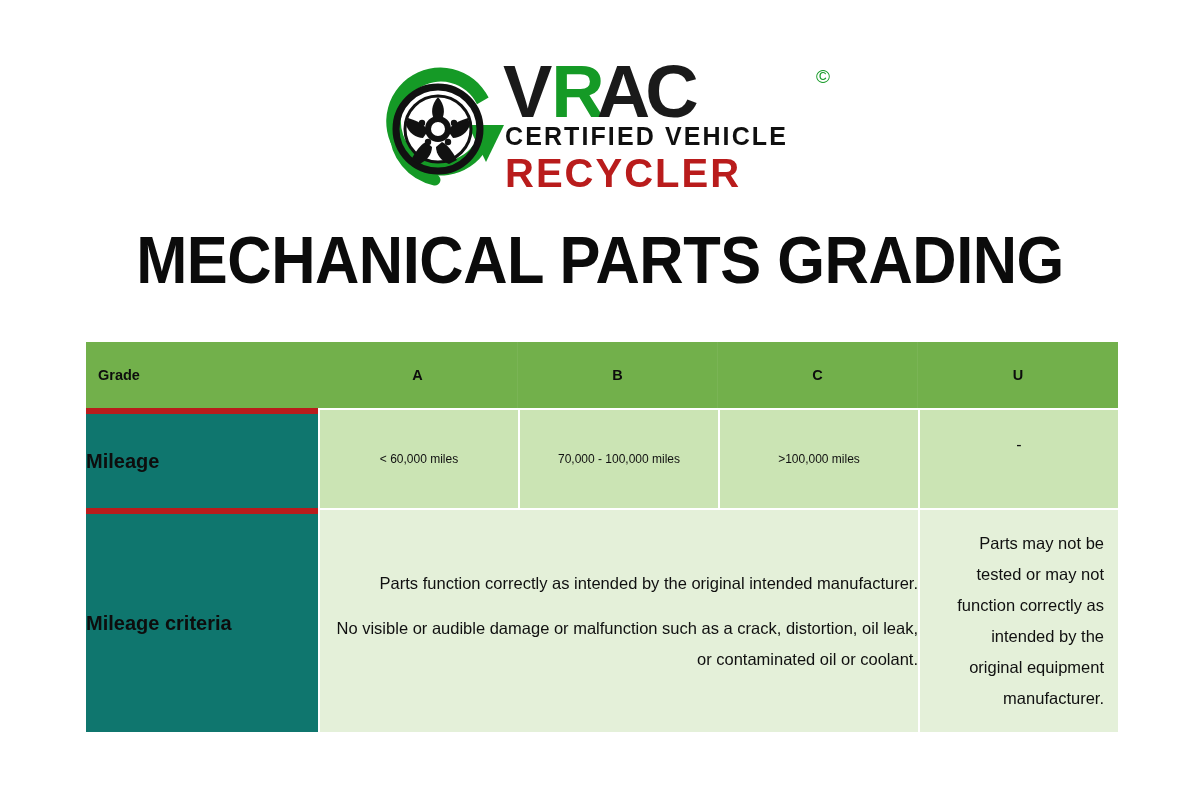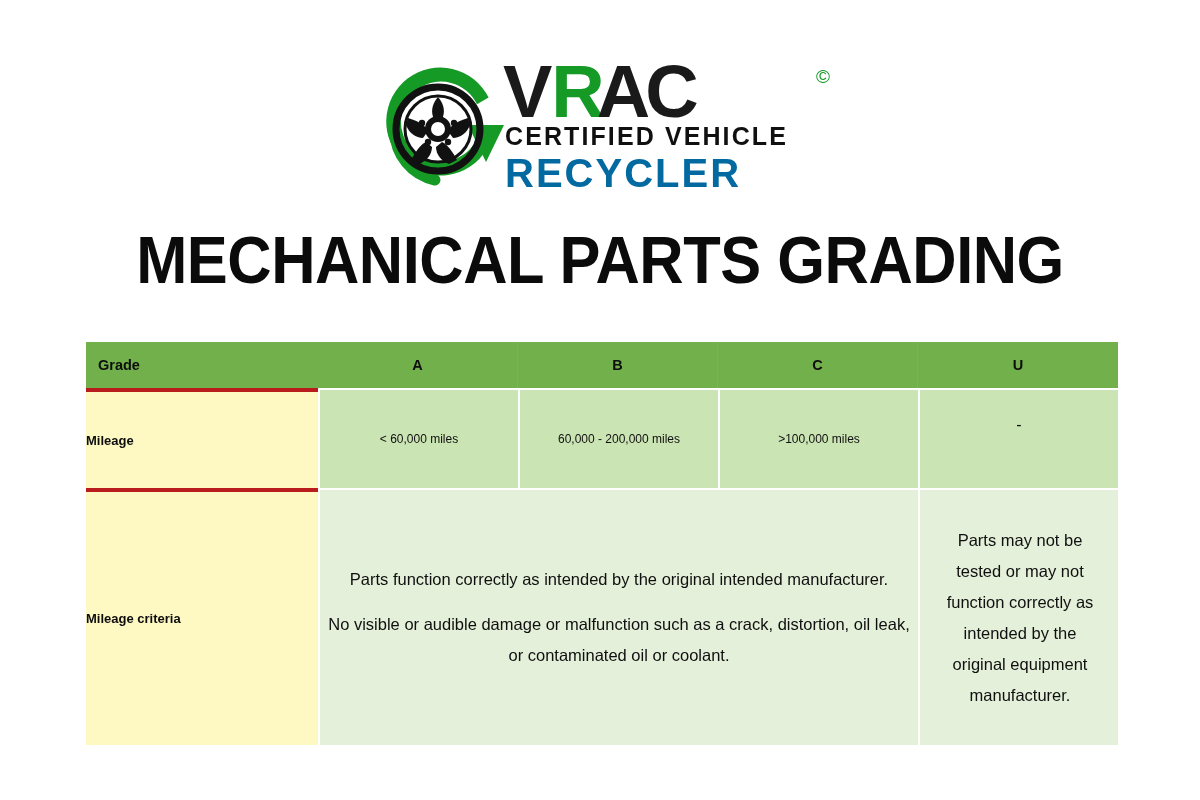--- a/index.html
+++ b/index.html
@@ -80,21 +80,21 @@
     white-space: nowrap;
   }
   .recycler-line {
     position: absolute;
     left: 2px;
     top: 96px;
     font-family: "Liberation Sans", sans-serif;
     font-weight: bold;
     font-size: 40px;
     letter-spacing: 2.0px;
-    color: #0369a1;
+    color: #b91c1c;
     white-space: nowrap;
     text-align: right;
   }
 
   
   .page-title {
     position: absolute;
     left: 0px;
     top: 224px;
     width: 1200px;
@@ -122,43 +122,43 @@
   }
   .grading-table td, .grading-table th {
     vertical-align: middle;
     padding: 0;
     margin: 0;
   }
 
   
   .hdr-cell {
     background: #72b04b;
-    height: 46px;
+    height: 66px;
     color: #0d0d0d;
     font-size: 14.5px;
     font-weight: bold;
     text-align: center;
     border-right: 1px solid #7ab455;
   }
   .hdr-cell.label {
     text-align: left;
     padding-left: 12px;
     border-right: none;
   }
   .hdr-cell.last { border-right: none; }
 
   
   .row-label {
-    background: #fef9c3;
+    background: #0f766e;
     color: #0d0d0d;
-    font-size: 13px;
+    font-size: 20px;
     font-weight: bold;
     text-align: left;
     padding-left: 12px;
-    border-top: 4px solid #b91c1c;
+    border-top: 6px solid #b91c1c;
   }
 
   
   .mileage-cell {
     background: #cbe4b4;
     color: #101010;
     font-size: 12px;
     line-height: 26px;
     text-align: center;
     padding: 6px 10px;
@@ -166,26 +166,26 @@
     border-left: 2px solid #ffffff;
     height: 100px;
   }
 
   
   .quality-cell {
     background: #e4f0d9;
     color: #101010;
     font-size: 16.5px;
     line-height: 31px;
-    text-align: center;
+    text-align: right;
     vertical-align: middle;
     padding: 14px 18px 14px 18px;
     border-top: 2px solid #ffffff;
     border-left: 2px solid #ffffff;
-    height: 257px;
+    height: 224px;
   }
   .quality-cell p { margin: 0; }
   .quality-cell p + p { margin-top: 14px; }
   .quality-cell.narrow {
     font-size: 16.5px;
     line-height: 31px;
     padding: 14px 14px 14px 16px;
   }
 
   .dash-cell { font-size: 16px; }
@@ -253,21 +253,21 @@
         <th class="hdr-cell">A</th>
         <th class="hdr-cell">B</th>
         <th class="hdr-cell">C</th>
         <th class="hdr-cell last">U</th>
       </tr>
     </thead>
     <tbody>
       <tr>
         <td class="row-label">Mileage</td>
         <td class="mileage-cell">&lt; 60,000 miles</td>
-        <td class="mileage-cell">60,000 - 200,000 miles</td>
+        <td class="mileage-cell">70,000 - 100,000 miles</td>
         <td class="mileage-cell">&gt;100,000 miles</td>
         <td class="mileage-cell dash-cell" style="vertical-align:top;padding-top:22px;">-</td>
       </tr>
       <tr>
         <td class="row-label">Mileage criteria</td>
         <td class="quality-cell" colspan="3">
           <p>Parts function correctly as intended by the original intended manufacturer.</p>
           <p>No visible or audible damage or malfunction such as a crack, distortion, oil leak, or contaminated oil or coolant.</p>
         </td>
         <td class="quality-cell narrow">Parts may not be tested or may not function correctly as intended by the original equipment manufacturer.</td>

